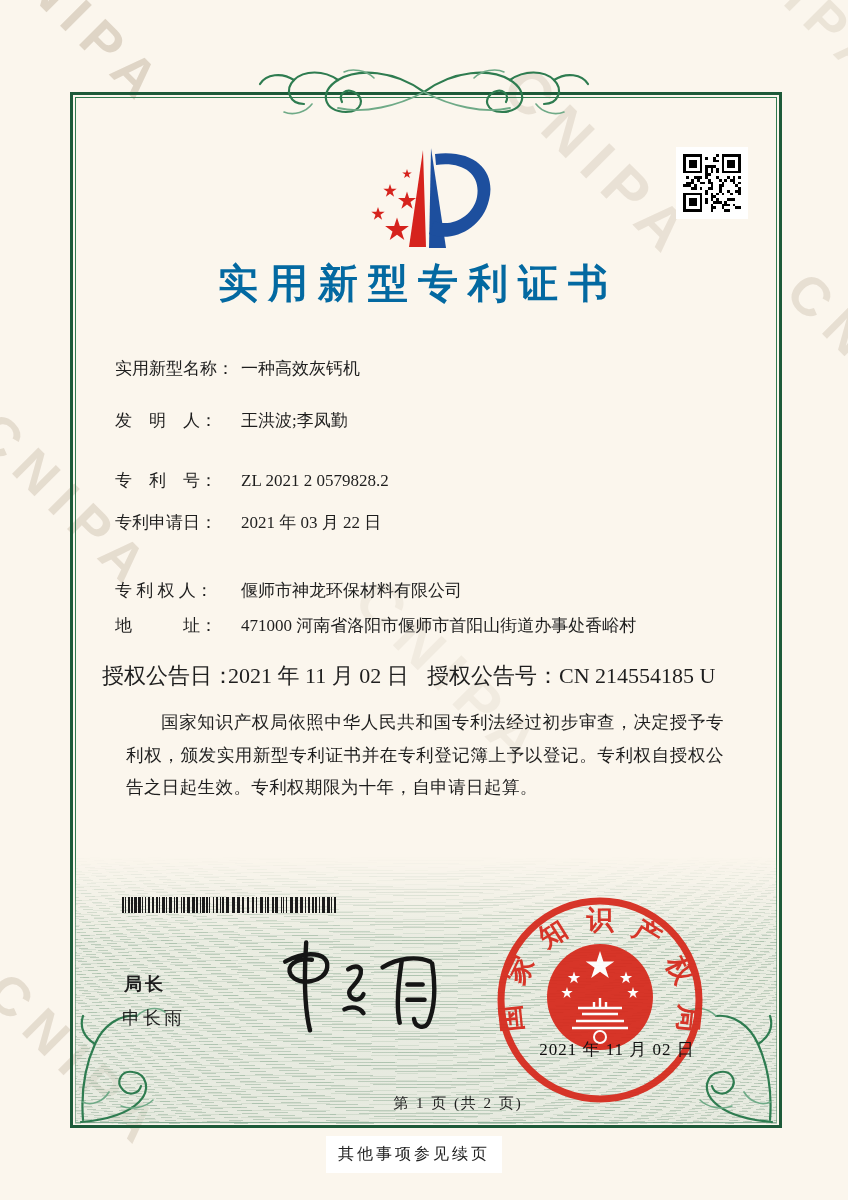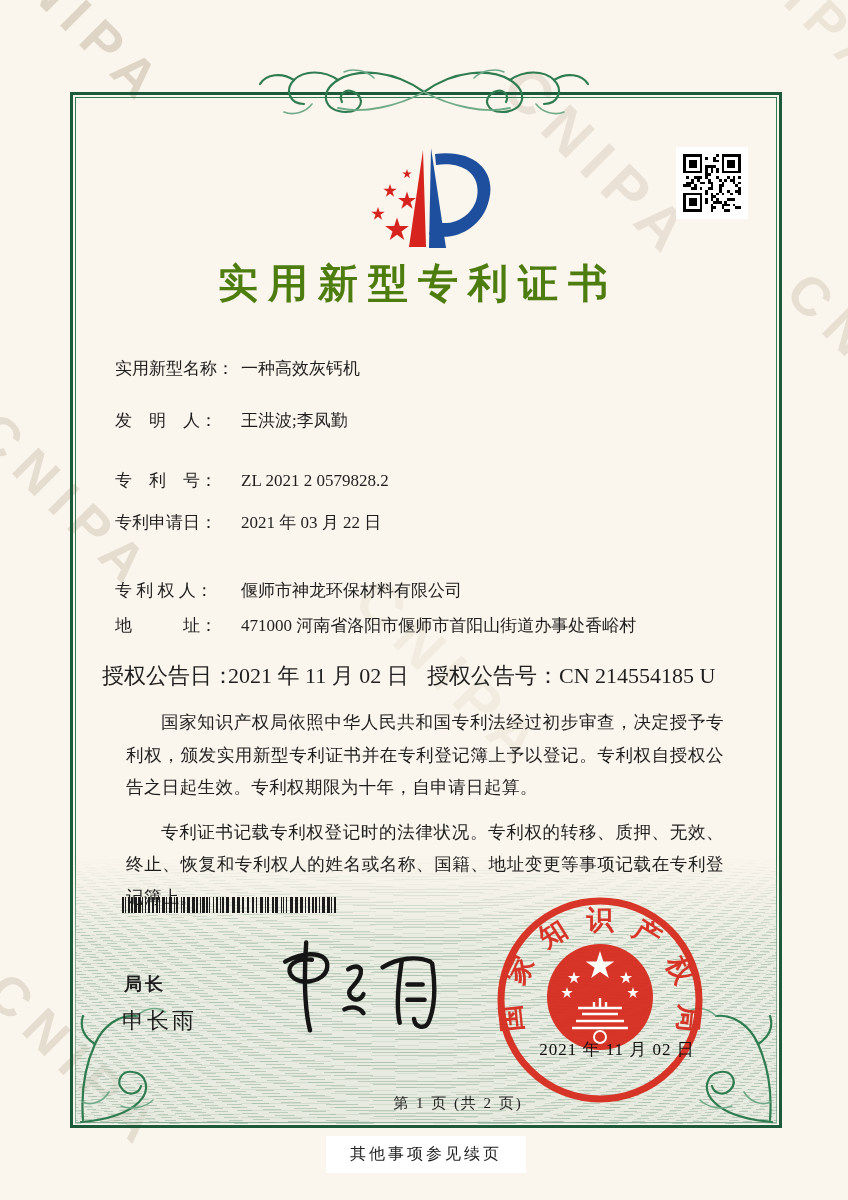--- a/index.html
+++ b/index.html
@@ -28,42 +28,42 @@
       linear-gradient(rgba(219,228,216,.5),rgba(214,224,212,.55));
     -webkit-mask-image:linear-gradient(to bottom,transparent 0,#000 85px);
     mask-image:linear-gradient(to bottom,transparent 0,#000 85px);}
   .ornament{position:absolute;z-index:3;}
   
   .cert-no{position:absolute;left:102px;top:147px;z-index:3;font-size:18px;letter-spacing:1px;}
   .logo{position:absolute;left:345px;top:144px;z-index:3;}
   .qrbox{position:absolute;left:676px;top:147px;width:72px;height:72px;background:#fff;z-index:3;
     display:flex;align-items:center;justify-content:center;}
   .title{position:absolute;left:0;top:256px;width:836px;margin:0;text-align:center;z-index:3;
-    font-size:40px;font-weight:bold;letter-spacing:10px;color:#4d7c0f;}
+    font-size:40px;font-weight:bold;letter-spacing:10px;color:#0369a1;}
   #fields{position:absolute;left:115px;top:357px;width:620px;height:300px;z-index:3;font-size:17px;}
   .frow{position:absolute;left:0;white-space:nowrap;}
   .flabel{display:inline-block;width:122px;white-space:pre;}
   .fvalue{margin-left:4px;}
   .grant-row{position:absolute;left:102px;top:661px;width:620px;z-index:3;font-size:22px;white-space:nowrap;}
   .grant-right{position:absolute;left:325px;}
   .bodytext{position:absolute;left:114px;top:694px;width:622px;z-index:3;font-size:17.5px;line-height:1.86;
     letter-spacing:.4px;text-align:justify;}
   .bodytext p{margin:12px;text-indent:2em;}
   #barcode{position:absolute;left:122px;top:897px;z-index:3;}
   .signer-title{position:absolute;left:124px;top:972px;z-index:3;font-size:18px;
     font-family:"Liberation Sans","DejaVu Sans",sans-serif;letter-spacing:3px;font-weight:bold;}
-  .signer-name{position:absolute;left:122px;top:1006px;z-index:3;font-size:22px;
+  .signer-name{position:absolute;left:122px;top:1006px;z-index:3;font-size:18px;
     font-family:Liberation Mono, monospace;letter-spacing:3px;}
   .signature{position:absolute;left:252px;top:933px;z-index:3;}
   .seal{position:absolute;left:490px;top:890px;z-index:4;opacity:.93;}
   .seal-date{position:absolute;left:522px;top:1038px;width:190px;z-index:5;font-size:17px;
     letter-spacing:1px;color:#111;text-align:center;white-space:nowrap;}
   .pageno{position:absolute;left:70px;top:1094px;width:680px;text-align:center;z-index:3;font-size:15px;letter-spacing:2px;padding-left:48px;}
   .contnote{position:absolute;left:326px;top:1136px;z-index:3;background:#ffffff;
-    padding:8px 24px;font-size:16px;letter-spacing:3px;color:#222;}
+    padding:8px 12px;font-size:16px;letter-spacing:3px;color:#222;}
 </style>
 </head>
 <body>
 
 <div class="paper">
 
   <span class="wm wm1">CNIPA</span>
   <span class="wm wm2">CNIPA</span>
   <span class="wm wm3">CNIPA</span>
   <span class="wm wm4">CNIPA</span>
@@ -237,21 +237,20 @@
 
   <div class="grant-row">
     <span class="flabel">授权公告日：</span><span class="fvalue">2021 年 11 月 02 日</span>
     <span class="grant-right">
       <span>授权公告号：</span><span>CN 214554185 U</span>
     </span>
   </div>
 
   <div class="bodytext">
     <p>国家知识产权局依照中华人民共和国专利法经过初步审查，决定授予专利权，颁发实用新型专利证书并在专利登记簿上予以登记。专利权自授权公告之日起生效。专利权期限为十年，自申请日起算。</p>
-    <p>专利证书记载专利权登记时的法律状况。专利权的转移、质押、无效、终止、恢复和专利权人的姓名或名称、国籍、地址变更等事项记载在专利登记簿上。</p>
   </div>
 
   <svg id="barcode" width="215" height="16" viewBox="0 0 215 16">
       <rect x="0" y="0" width="2" height="16" fill="#1b1b1b"></rect>
       <rect x="3" y="0" width="1" height="16" fill="#1b1b1b"></rect>
       <rect x="6" y="0" width="2" height="16" fill="#1b1b1b"></rect>
       <rect x="9" y="0" width="2" height="16" fill="#1b1b1b"></rect>
       <rect x="12" y="0" width="3" height="16" fill="#1b1b1b"></rect>
       <rect x="16" y="0" width="3" height="16" fill="#1b1b1b"></rect>
       <rect x="20" y="0" width="1" height="16" fill="#1b1b1b"></rect>

